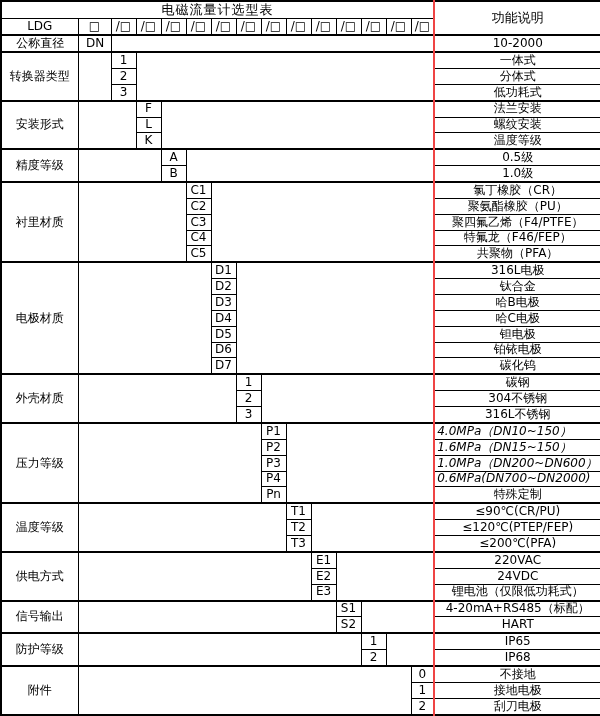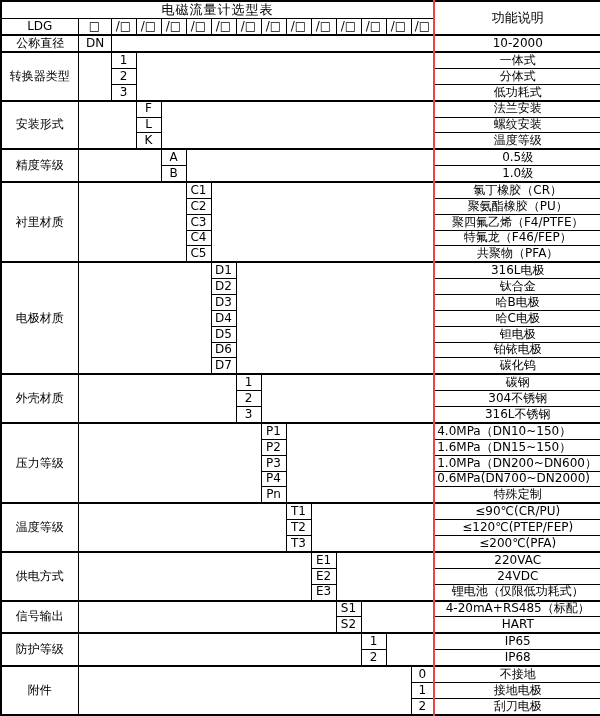--- a/index.html
+++ b/index.html
@@ -22,21 +22,21 @@
     overflow:hidden;
     white-space:nowrap;
     line-height:1.1;
   }
   td.title{font-size:13px;letter-spacing:1px;text-align:center;}
   td.fnh{font-size:13px;}
   td.fncol{border-left:2px solid #ef4444;}
   tr.gs td{border-top:2px solid #000;}
   td.pl2{text-align:center;padding-left:2px;}
   td.pl8{text-align:center;padding-left:1px;}
-  td.left{text-align:left;padding-left:2px;}
+  td.left{text-align:left;padding-left:2px;font-style:italic;}
 </style>
 </head>
 <body>
 
 <table>
   <colgroup>
     <col style="width:77px">
       <col style="width:33px">
     <col style="width:25px">
       <col style="width:25px">

